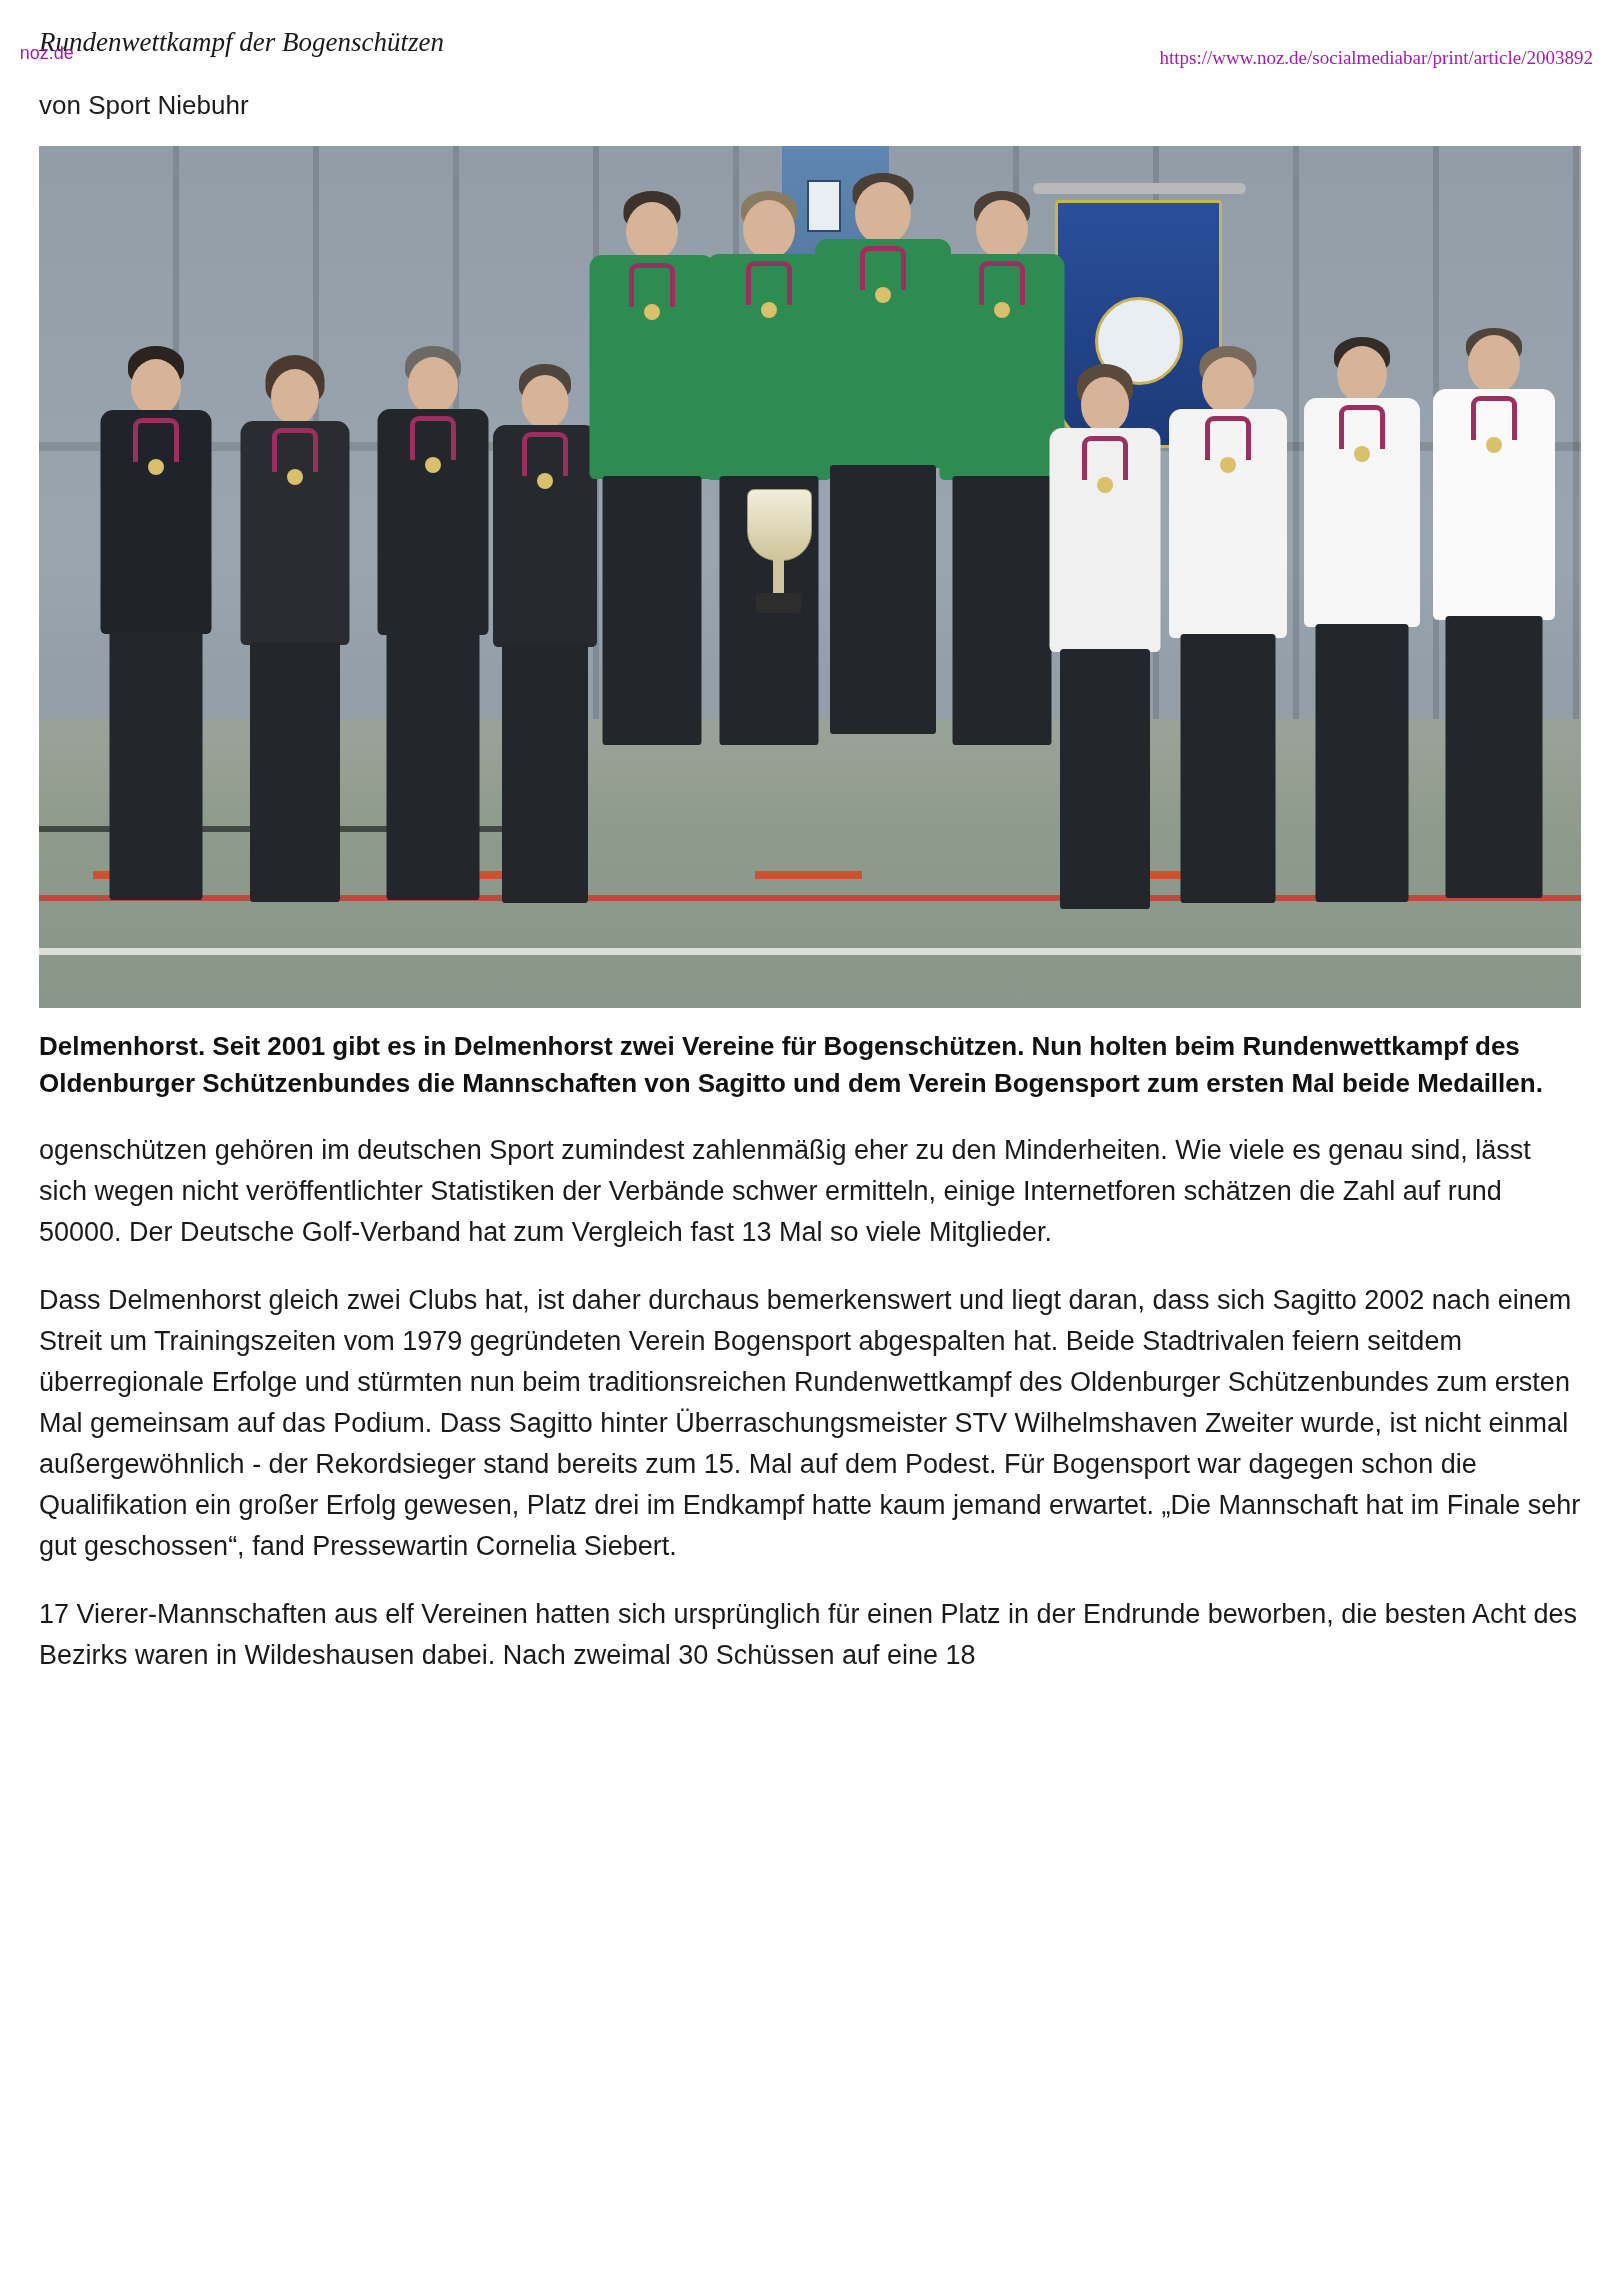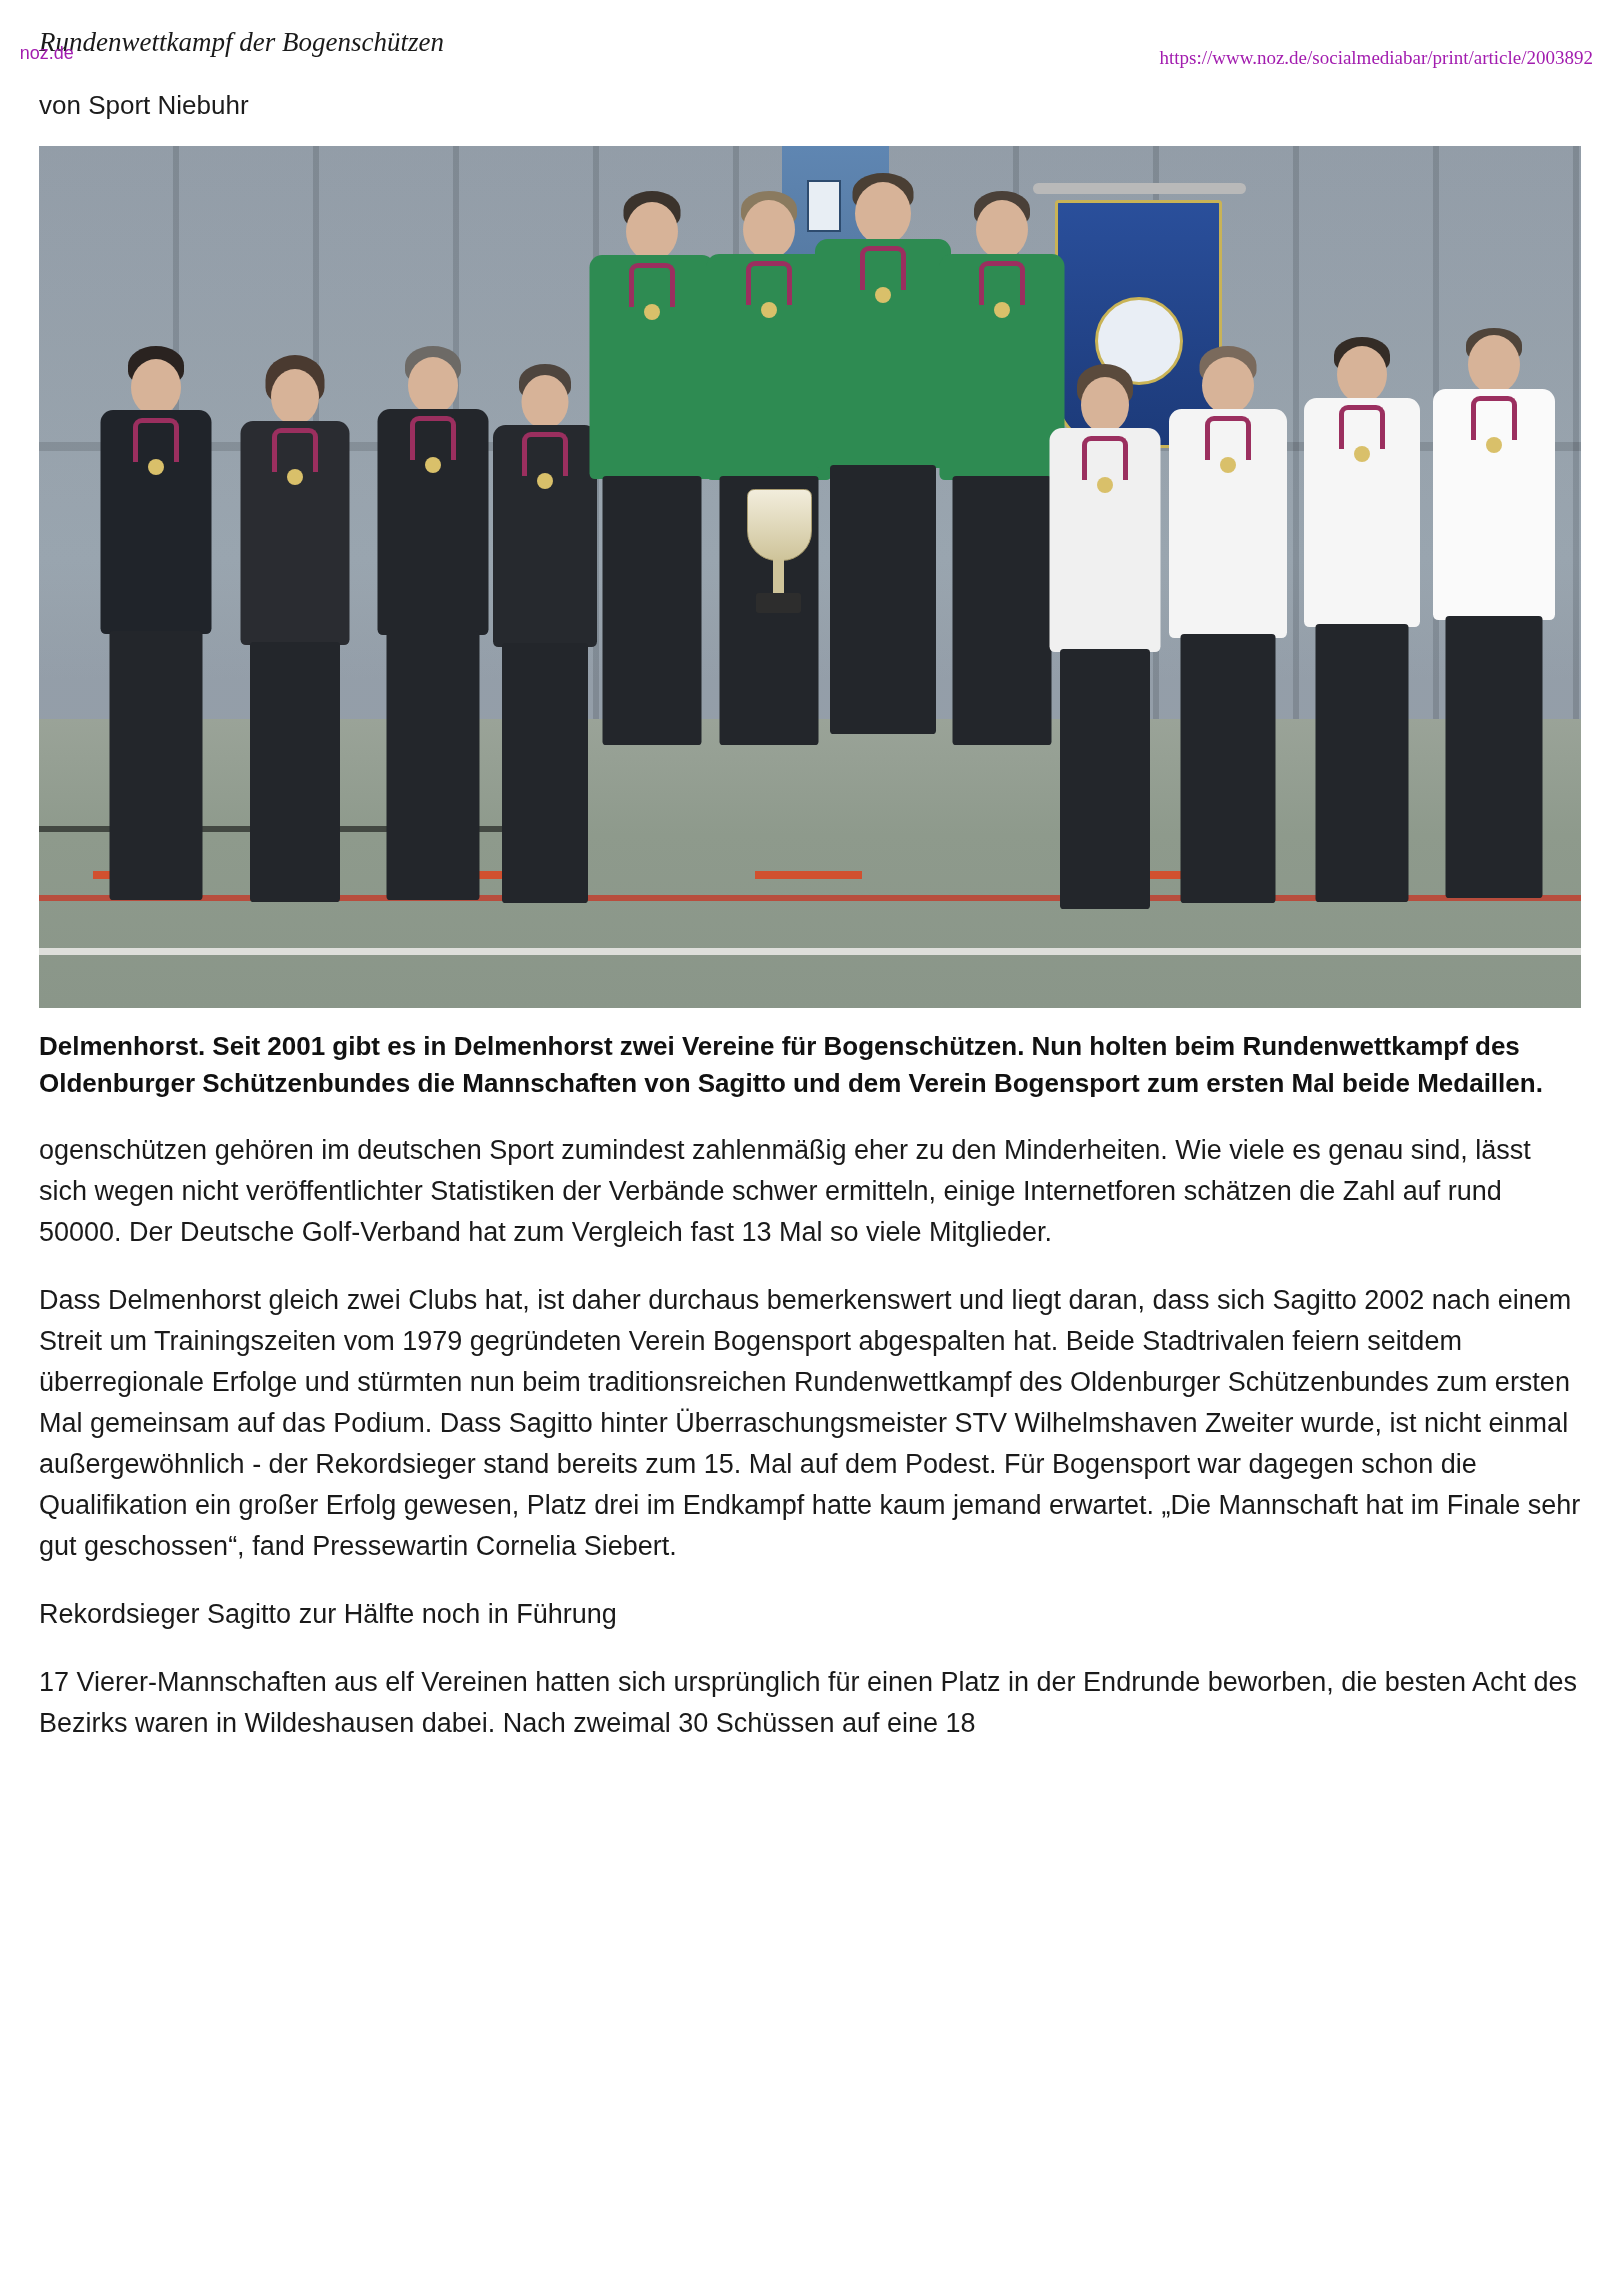--- a/index.html
+++ b/index.html
@@ -415,21 +415,20 @@
         <div class="p-medal" style="top:68px;"></div>
         <div class="p-legs" style="top:288px;width:97px;height:282px;"></div>
       </div>
 
     </div>
 
     <div class="caption">Delmenhorst. Seit 2001 gibt es in Delmenhorst zwei Vereine für Bogenschützen. Nun holten beim Rundenwettkampf des Oldenburger Schützenbundes die Mannschaften von Sagitto und dem Verein Bogensport zum ersten Mal beide Medaillen.</div>
 
     <p class="body-par">ogenschützen gehören im deutschen Sport zumindest zahlenmäßig eher zu den Minderheiten. Wie viele es genau sind, lässt sich wegen nicht veröffentlichter Statistiken der Verbände schwer ermitteln, einige Internetforen schätzen die Zahl auf rund 50000. Der Deutsche Golf-Verband hat zum Vergleich fast 13 Mal so viele Mitglieder.</p>
     <p class="body-par">Dass Delmenhorst gleich zwei Clubs hat, ist daher durchaus bemerkenswert und liegt daran, dass sich Sagitto 2002 nach einem Streit um Trainingszeiten vom 1979 gegründeten Verein Bogensport abgespalten hat. Beide Stadtrivalen feiern seitdem überregionale Erfolge und stürmten nun beim traditionsreichen Rundenwettkampf des Oldenburger Schützenbundes zum ersten Mal gemeinsam auf das Podium. Dass Sagitto hinter Überraschungsmeister STV Wilhelmshaven Zweiter wurde, ist nicht einmal außergewöhnlich - der Rekordsieger stand bereits zum 15. Mal auf dem Podest. Für Bogensport war dagegen schon die Qualifikation ein großer Erfolg gewesen, Platz drei im Endkampf hatte kaum jemand erwartet. „Die Mannschaft hat im Finale sehr gut geschossen“, fand Pressewartin Cornelia Siebert.</p>
-    <p class="body-par">Rekordsieger Sagitto zur Hälfte noch in Führung</p>
     <p class="body-par">17 Vierer-Mannschaften aus elf Vereinen hatten sich ursprünglich für einen Platz in der Endrunde beworben, die besten Acht des Bezirks waren in Wildeshausen dabei. Nach zweimal 30 Schüssen auf eine 18</p>
 
   </div>
 
   <div class="footer">
     <span class="f-left">1 von 2</span>
     <span class="f-right">10.03.2021, 13:07</span>
   </div>
 
 </div>

